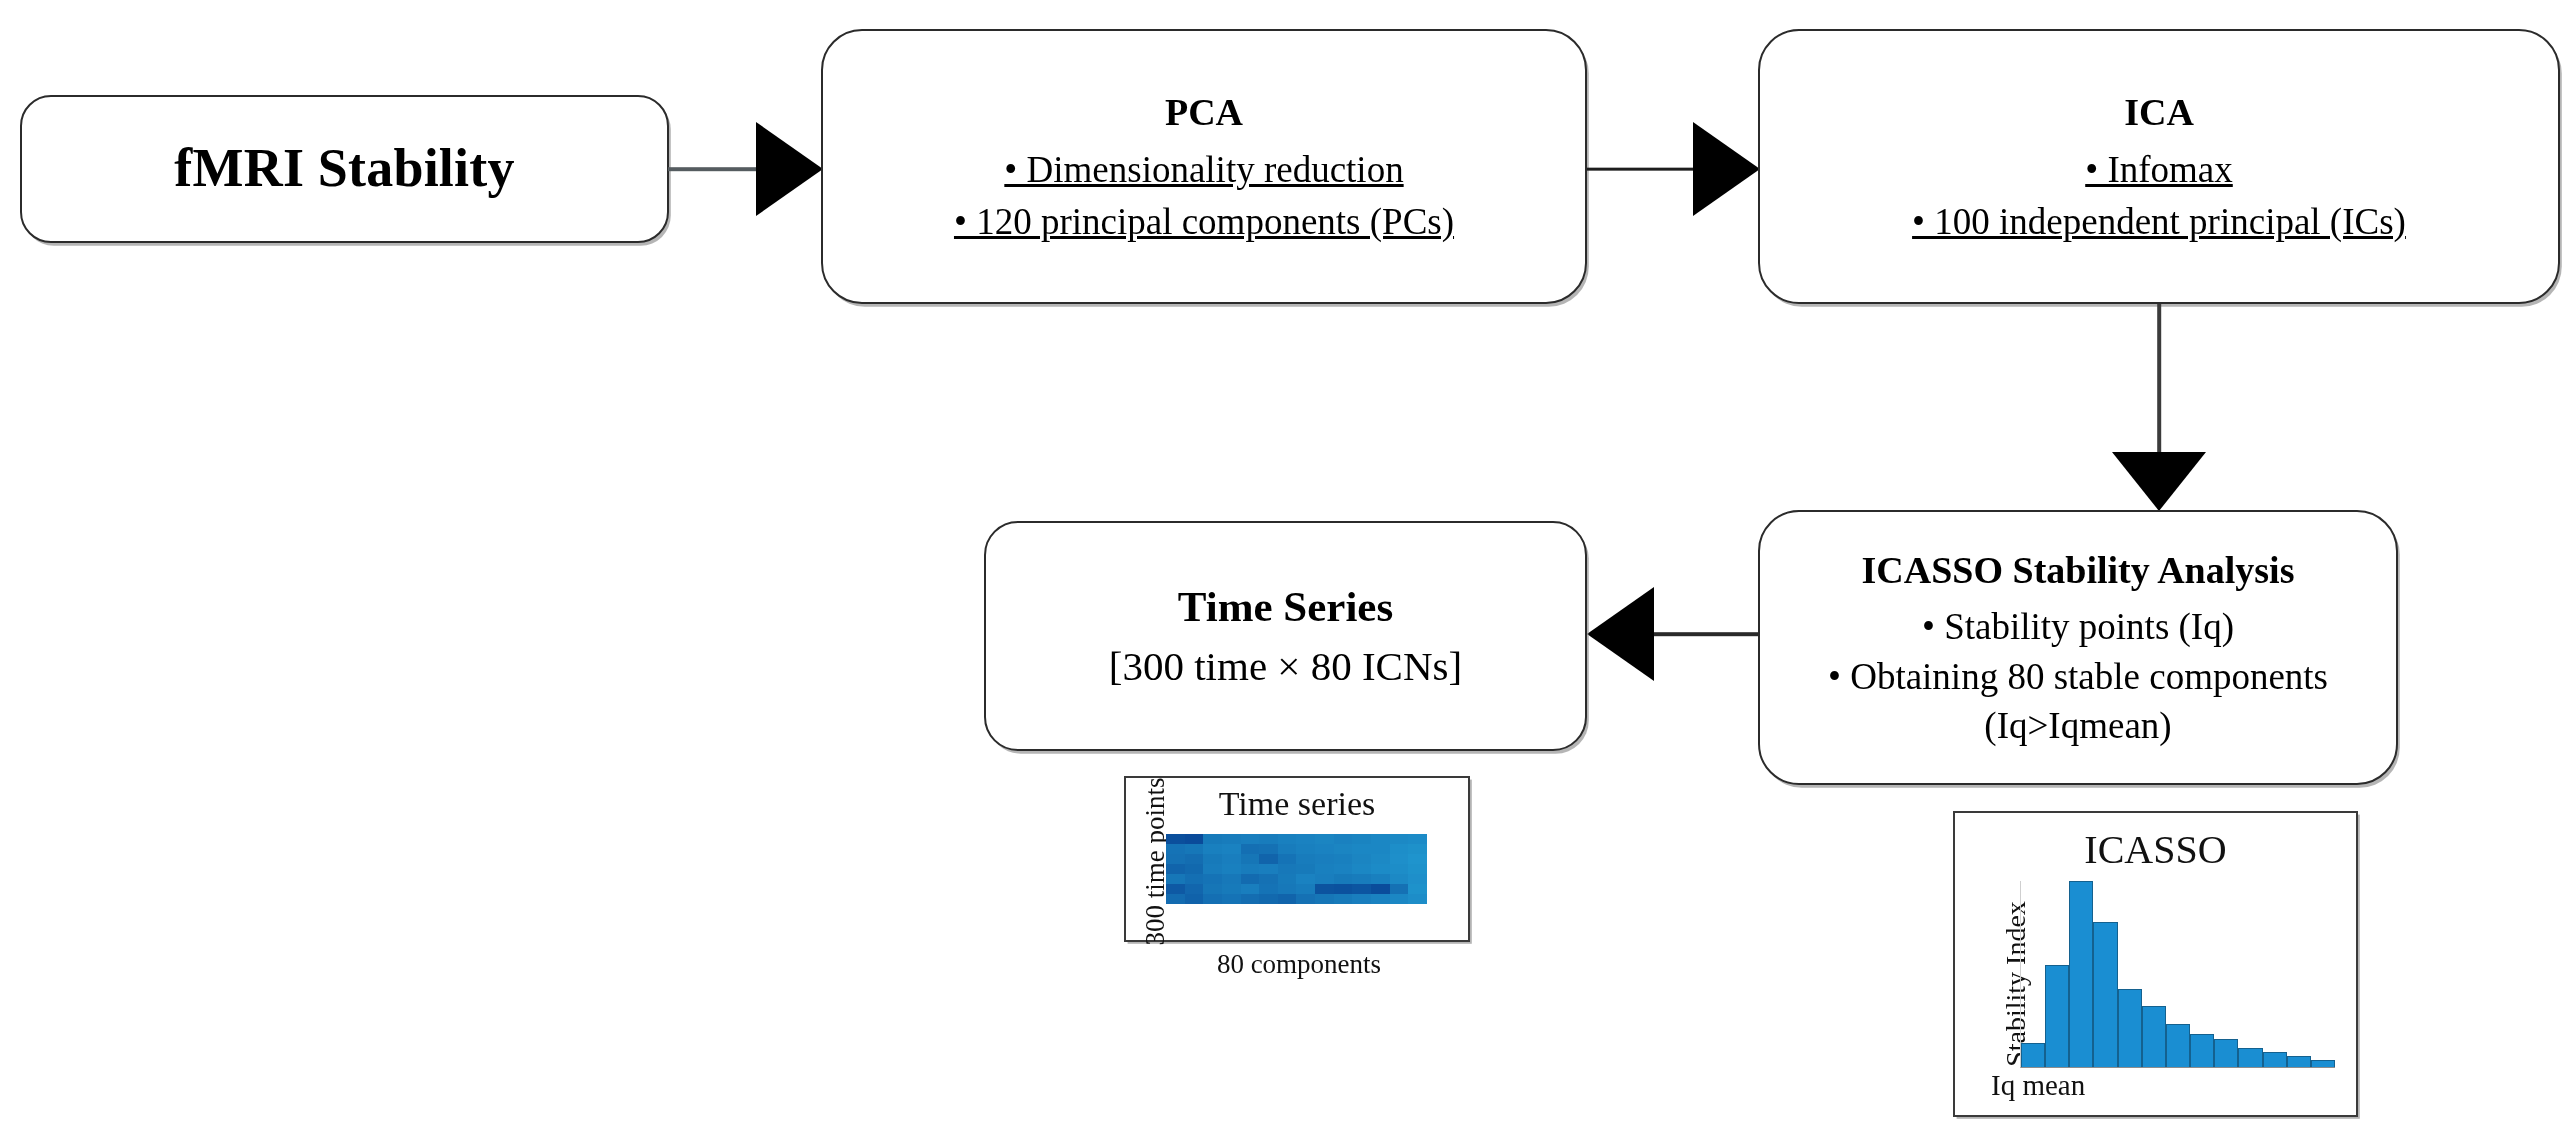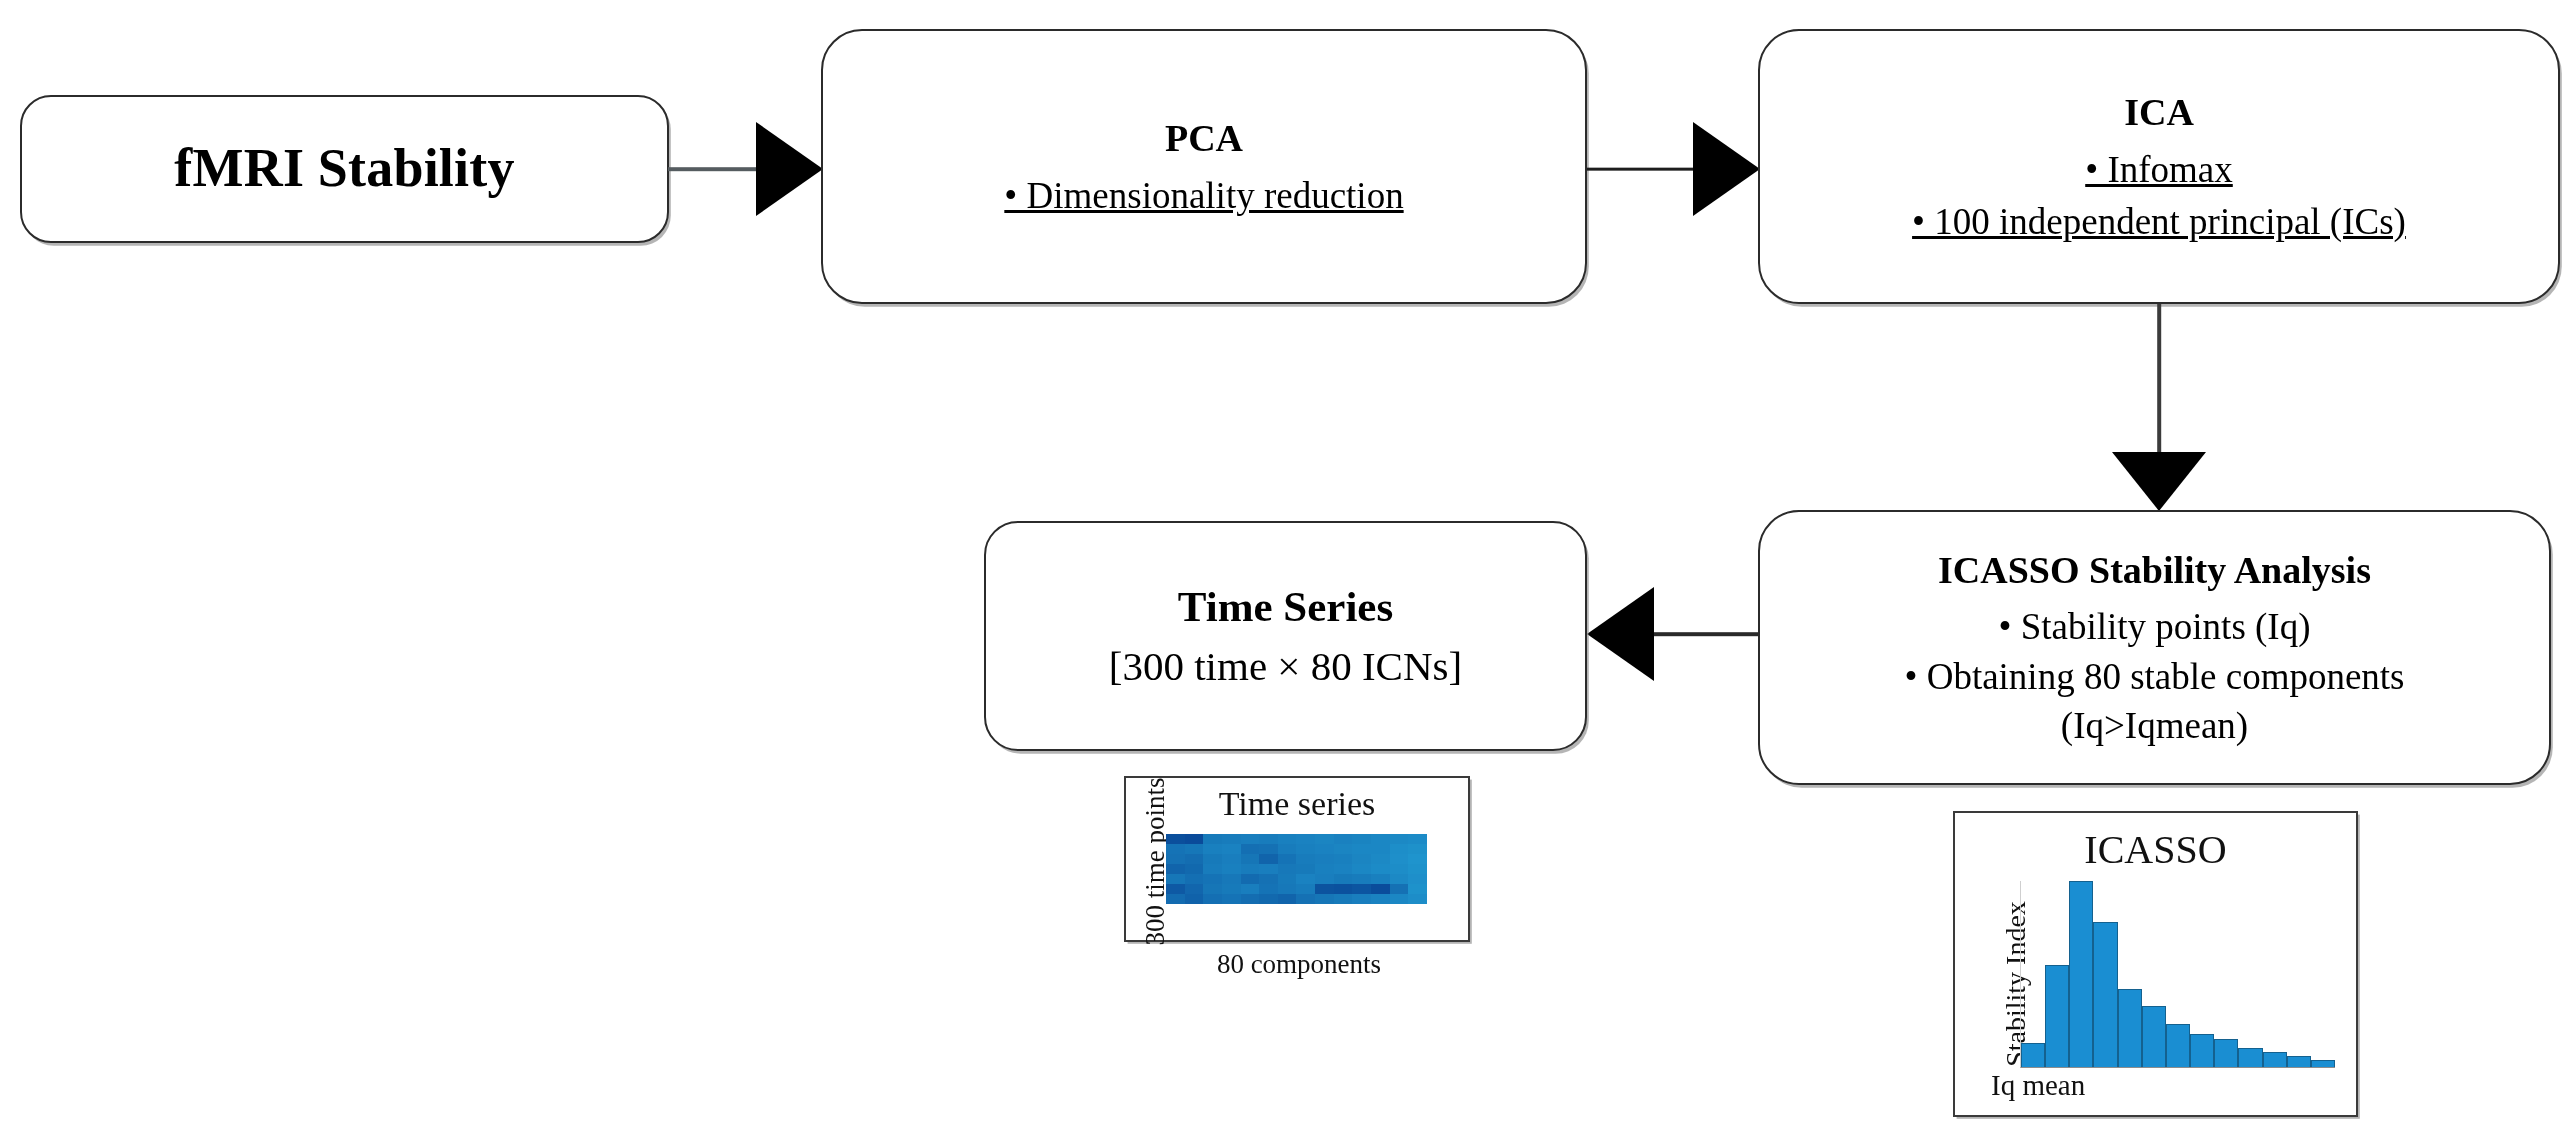--- a/index.html
+++ b/index.html
@@ -37,21 +37,21 @@
     white-space: nowrap;
   }
   .box .line {
     white-space: nowrap;
   }
 
   
   #box-fmri      { left: 20px;   top: 95px; width: 649px;  height: 148px; border-radius: 31px; }
   #box-pca       { left: 821px;  top: 29px;  width: 766px;  height: 275px; }
   #box-ica       { left: 1758px; top: 29px;  width: 802px;  height: 275px; }
-  #box-icasso    { left: 1758px; top: 510px; width: 793px;  height: 275px; }
+  #box-icasso    { left: 1758px; top: 510px; width: 640px;  height: 275px; }
   #box-timeserie { left: 984px; top: 521px; width: 603px;  height: 230px; border-radius: 34px; }
 
   #box-fmri .title       { font-size: 54px; letter-spacing: 0.2px; }
   #box-pca .title,
   #box-ica .title,
   #box-icasso .title     { font-size: 38px; margin-bottom: 5.4px; }
   #box-timeserie .title  { font-size: 43px; margin-bottom: 7.2px; }
   #box-pca .line,
   #box-ica .line         { font-size: 37px; margin-top: 6.3px; text-decoration: underline; }
   #box-icasso .line      { font-size: 37px; margin-top: 5.4px; }
@@ -208,20 +208,21 @@
 
 
   <div class="conn" id="conn-fmri-pca">
     <div class="shaft-h"></div>
     <div class="arrow-right"></div>
   </div>
 
   <div class="box u" id="box-pca">
     <div class="title">PCA</div>
     <div class="line">• Dimensionality reduction</div>
+    <div class="line">• 120 principal components (PCs)</div>
   </div>
 
   <div class="conn" id="conn-pca-ica">
     <div class="shaft-h"></div>
     <div class="arrow-right"></div>
   </div>
 
   <div class="box u" id="box-ica">
     <div class="title">ICA</div>
     <div class="line">• Infomax</div>

